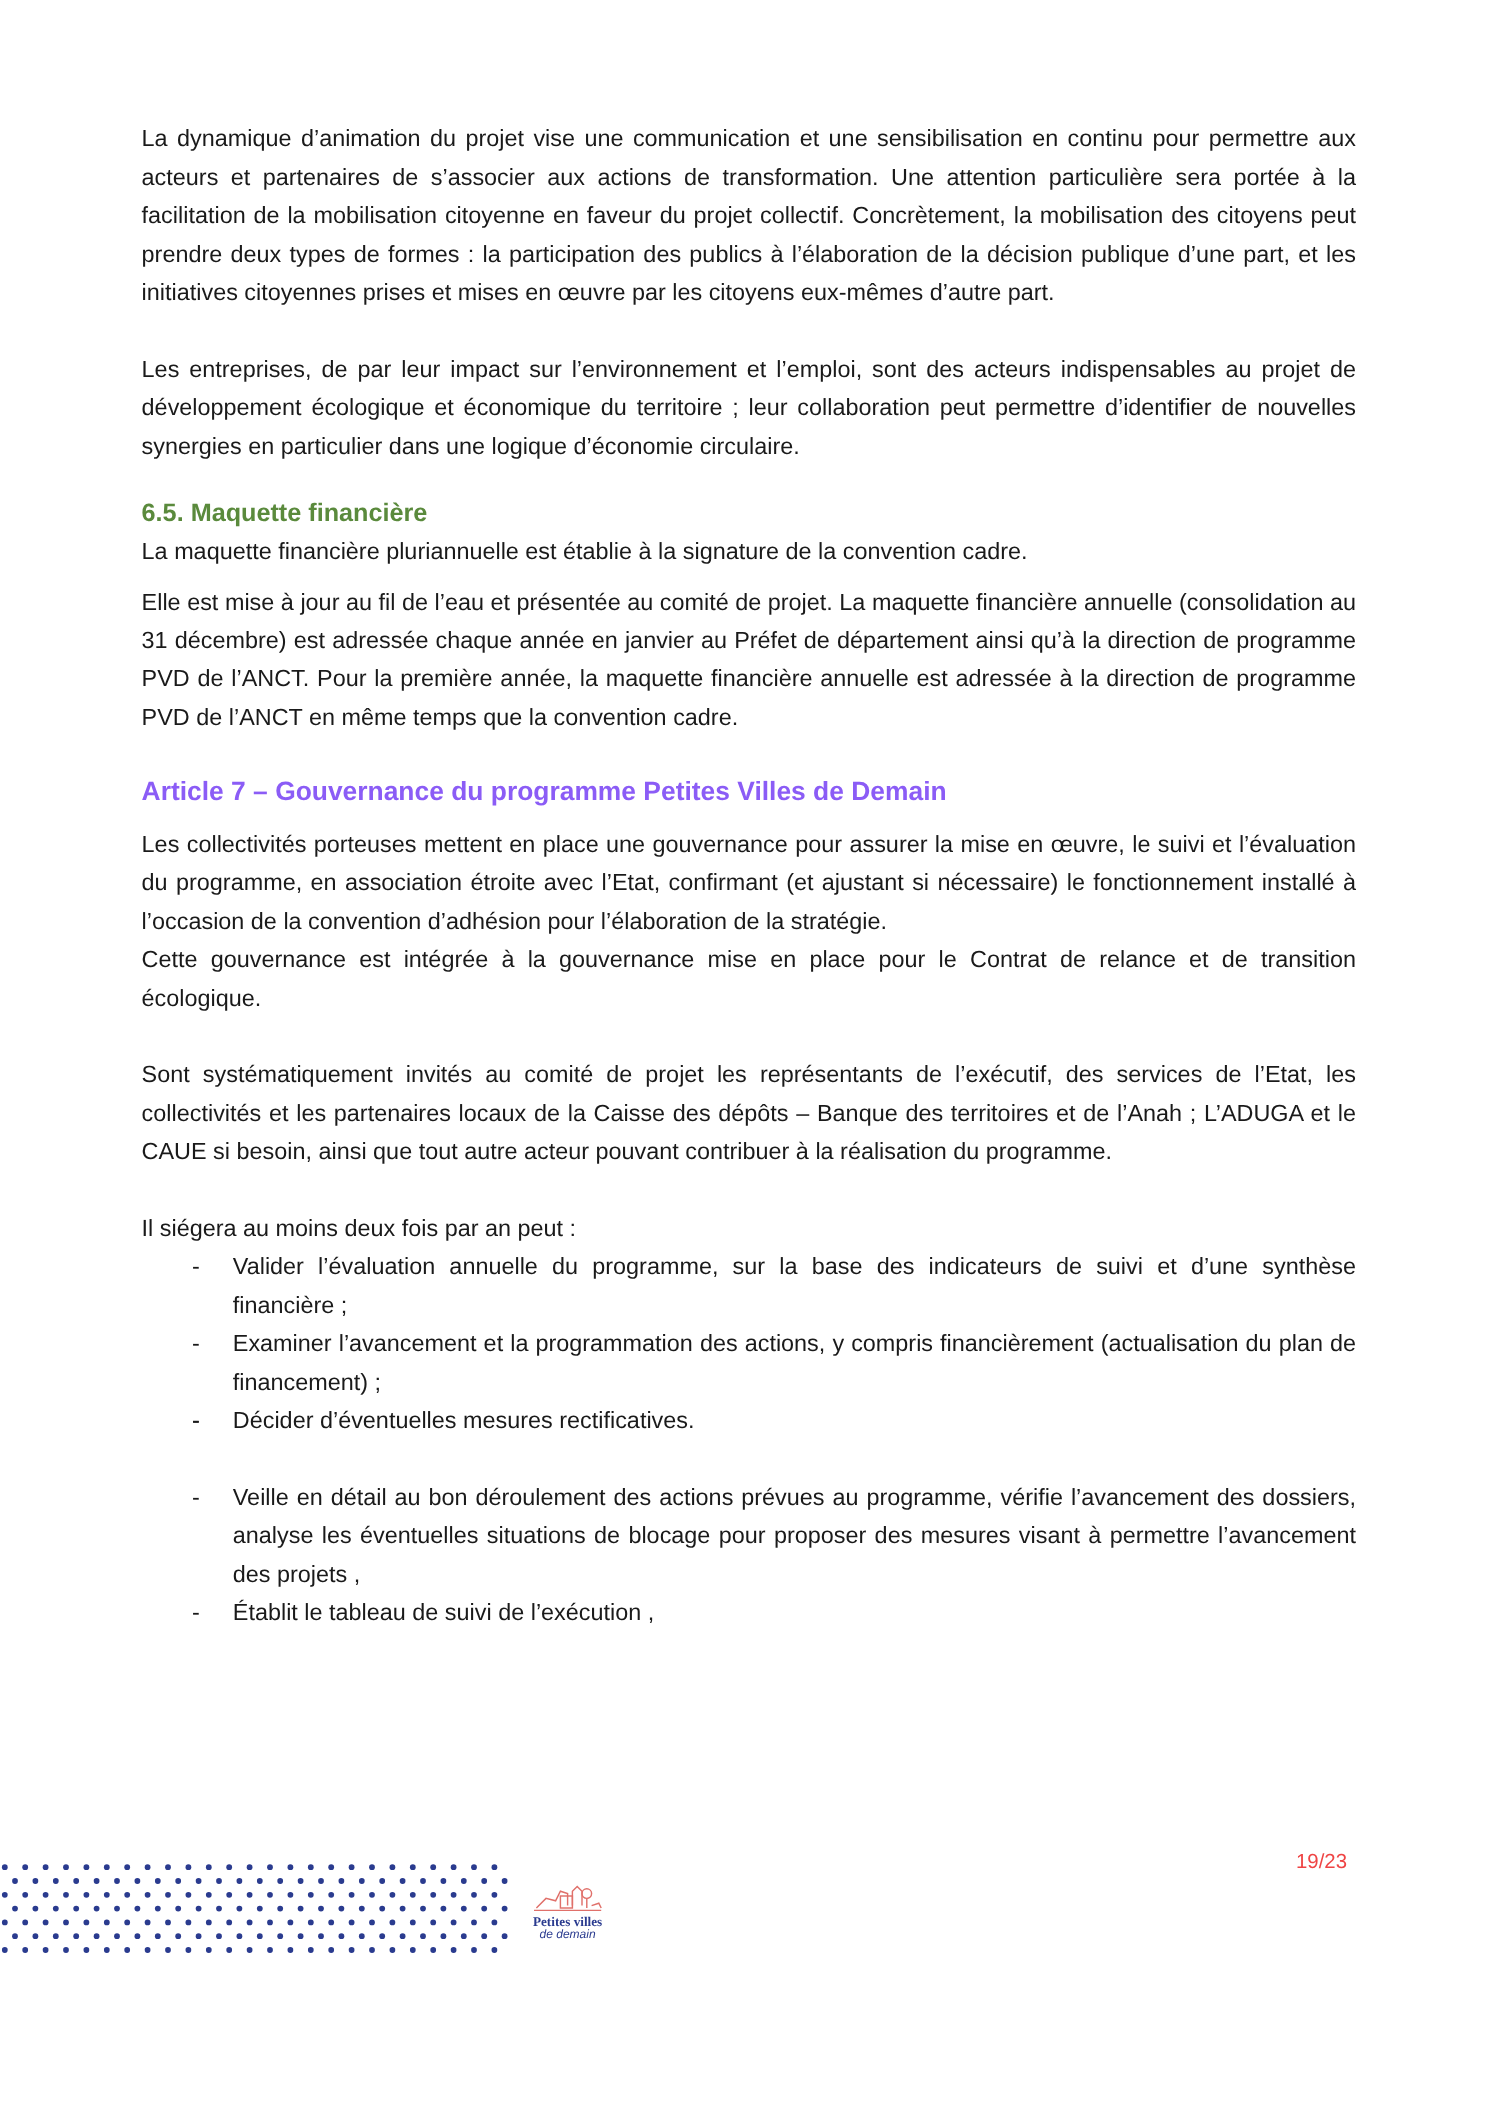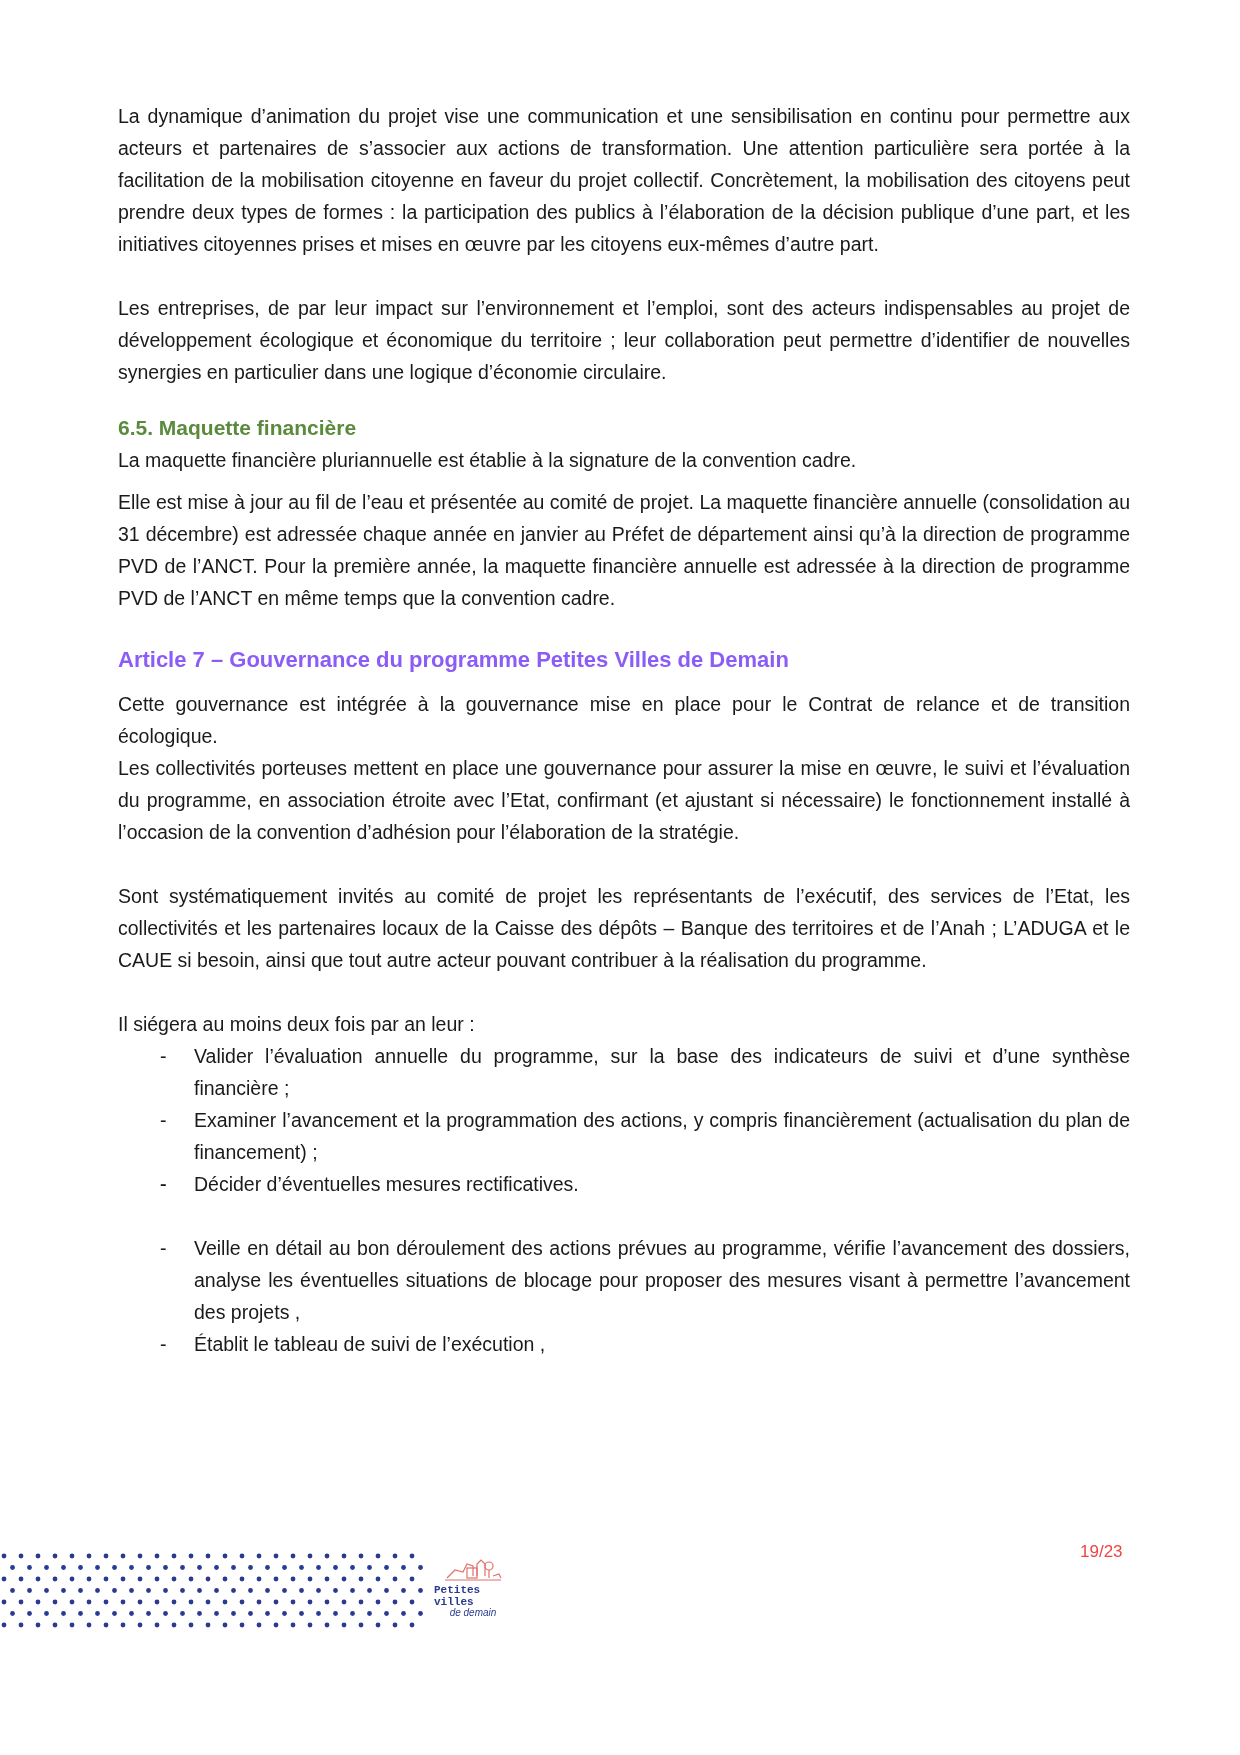--- a/index.html
+++ b/index.html
@@ -10,45 +10,45 @@
   .gap-lg { height: 32px; }
   .gap-sm { height: 10px; }
   .h2 { color: #5a8a3c; font-weight: bold; font-size: 21px; line-height: 32px; margin-top: 24px; }
   .h1 { color: #8b5cf6; font-weight: bold; font-size: 22px; line-height: 32px; margin-top: 30px; margin-bottom: 12px; }
   ul.dash { list-style: none; margin: 0; padding: 0; }
   ul.dash li { position: relative; padding-left: 76px; line-height: 32px; text-align: justify; }
   ul.dash li .bullet { position: absolute; left: 42px; top: 0; }
   .footer-dots { position: absolute; left: 0; top: 1552px; width: 428px; height: 80px; }
   .logo { position: absolute; left: 434px; top: 1550px; width: 78px; height: 68px;
           display: flex; flex-direction: column; align-items: center; justify-content: flex-end; }
-  .logo .lt1 { font-family: Liberation Mono, monospace; font-weight: bold; color: #2a3b8f; font-size: 11px; line-height: 12px; }
+  .logo .lt1 { font-family: Liberation Serif, serif; font-weight: bold; color: #2a3b8f; font-size: 11px; line-height: 12px; }
   .logo .lt2 { font-family: "Liberation Sans", sans-serif; color: #2a3b8f; font-size: 10px; line-height: 10px; font-style: italic; }
   .page-num { position: absolute; left: 1080px; top: 1542px; font-family: "Liberation Sans", sans-serif; font-size: 17px; color: #ef4444; }
 </style>
 </head>
 <body>
 
 <div class="page">
   <p>La dynamique d’animation du projet vise une communication et une sensibilisation en continu pour permettre aux acteurs et partenaires de s’associer aux actions de transformation. Une attention particulière sera portée à la facilitation de la mobilisation citoyenne en faveur du projet collectif. Concrètement, la mobilisation des citoyens peut prendre deux types de formes : la participation des publics à l’élaboration de la décision publique d’une part, et les initiatives citoyennes prises et mises en œuvre par les citoyens eux-mêmes d’autre part.</p>
   <div class="gap-lg"></div>
   <p>Les entreprises, de par leur impact sur l’environnement et l’emploi, sont des acteurs indispensables au projet de développement écologique et économique du territoire ; leur collaboration peut permettre d’identifier de nouvelles synergies en particulier dans une logique d’économie circulaire.</p>
 
   <div class="h2">6.5. Maquette financière</div>
   <p>La maquette financière pluriannuelle est établie à la signature de la convention cadre.</p>
   <div class="gap-sm"></div>
   <p>Elle est mise à jour au fil de l’eau et présentée au comité de projet. La maquette financière annuelle (consolidation au 31 décembre) est adressée chaque année en janvier au Préfet de département ainsi qu’à la direction de programme PVD de l’ANCT. Pour la première année, la maquette financière annuelle est adressée à la direction de programme PVD de l’ANCT en même temps que la convention cadre.</p>
 
   <div class="h1">Article 7 – Gouvernance du programme Petites Villes de Demain</div>
+  <p>Les collectivités porteuses mettent en place une gouvernance pour assurer la mise en œuvre, le suivi et l’évaluation du programme, en association étroite avec l’Etat, confirmant (et ajustant si nécessaire) le fonctionnement installé à l’occasion de la convention d’adhésion pour l’élaboration de la stratégie.</p>
   <p>Cette gouvernance est intégrée à la gouvernance mise en place pour le Contrat de relance et de transition écologique.</p>
-  <p>Les collectivités porteuses mettent en place une gouvernance pour assurer la mise en œuvre, le suivi et l’évaluation du programme, en association étroite avec l’Etat, confirmant (et ajustant si nécessaire) le fonctionnement installé à l’occasion de la convention d’adhésion pour l’élaboration de la stratégie.</p>
   <div class="gap-lg"></div>
   <p>Sont systématiquement invités au comité de projet les représentants de l’exécutif, des services de l’Etat, les collectivités et les partenaires locaux de la Caisse des dépôts – Banque des territoires et de l’Anah ; L’ADUGA et le CAUE si besoin, ainsi que tout autre acteur pouvant contribuer à la réalisation du programme.</p>
   <div class="gap-lg"></div>
 
-  <p>Il siégera au moins deux fois par an leur :</p>
+  <p>Il siégera au moins deux fois par an peut :</p>
   <ul class="dash">
     <li><span class="bullet">-</span><span>Valider l’évaluation annuelle du programme, sur la base des indicateurs de suivi et d’une synthèse financière ;</span></li>
     <li><span class="bullet">-</span><span>Examiner l’avancement et la programmation des actions, y compris financièrement (actualisation du plan de financement) ;</span></li>
     <li><span class="bullet">-</span></li>
     <li><span class="bullet">-</span><span>Décider d’éventuelles mesures rectificatives.</span></li>
   </ul>
   <div class="gap-lg"></div>
 
   <ul class="dash">
     <li><span class="bullet">-</span><span>Veille en détail au bon déroulement des actions prévues au programme, vérifie l’avancement des dossiers, analyse les éventuelles situations de blocage pour proposer des mesures visant à permettre l’avancement des projets ,</span></li>

